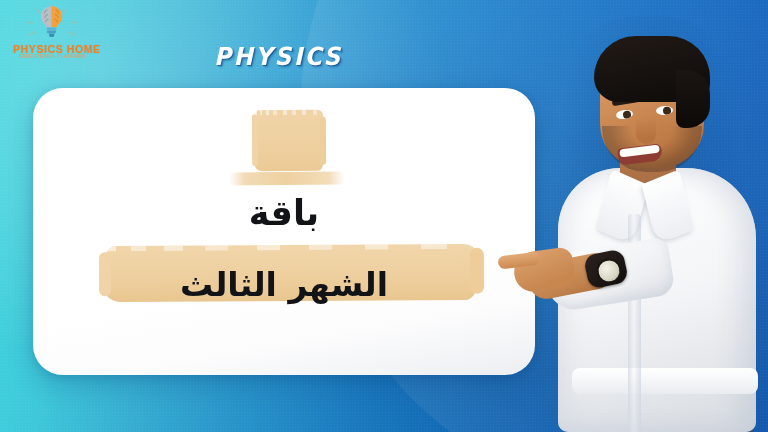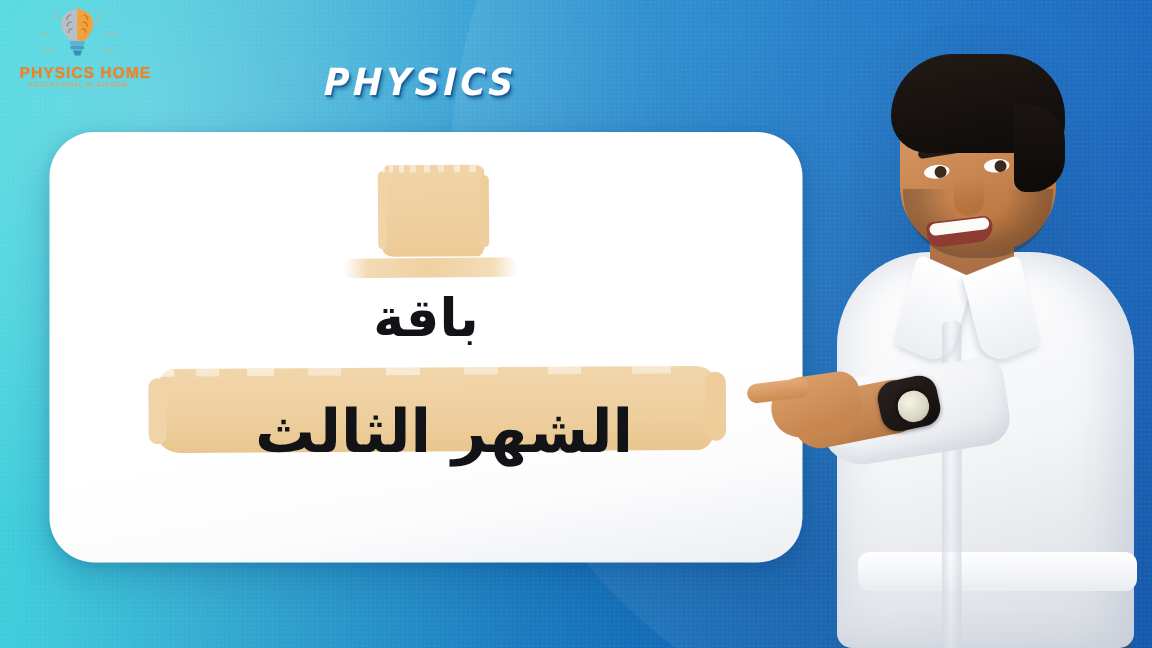--- a/index.html
+++ b/index.html
@@ -169,23 +169,23 @@
     font-family: "DejaVu Sans", "Liberation Sans", sans-serif;
   }
 
   .line-1 {
     left: 0; top: 108px;
     width: 502px;
     font-size: 35px;
     line-height: 1;
   }
   .line-2 {
-    left: 12px; top: 180px;
+    left: 0; top: 180px;
     width: 502px;
-    font-size: 40px;
+    font-size: 33px;
     line-height: 1;
   }
   .line-3 {
     left: 0; top: 248px;
     width: 502px;
     font-size: 33px;
     line-height: 1;
   }
 
   

